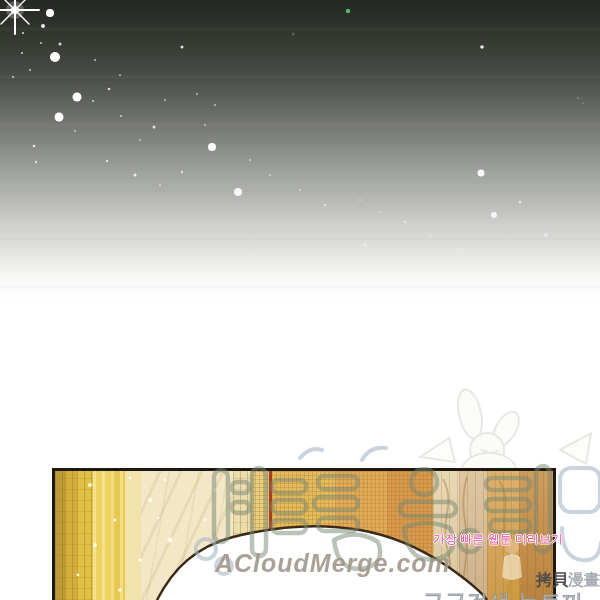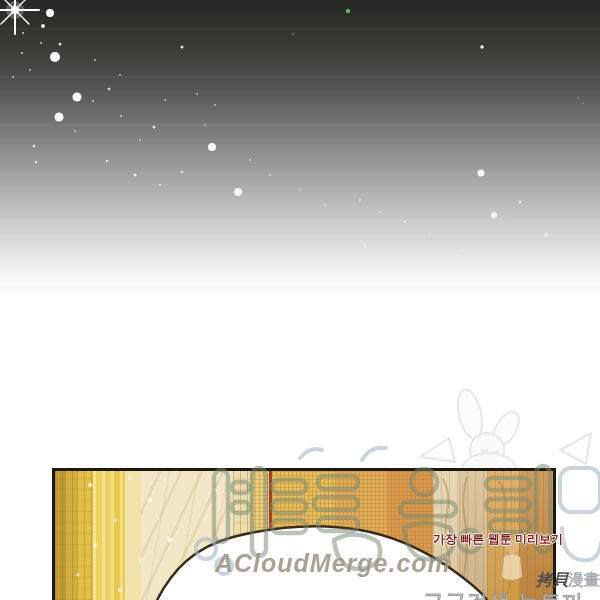--- a/index.html
+++ b/index.html
@@ -38,28 +38,28 @@
     repeating-linear-gradient(100deg,transparent 0 27px,rgba(185,155,95,.12) 27px 29px);}
   .tex-cols{background-image:
     repeating-linear-gradient(90deg,rgba(120,80,30,.18) 0 1px,transparent 1px 8px),
     linear-gradient(180deg,rgba(255,255,255,.14),rgba(0,0,0,.06));}
   #panel-art{position:absolute;left:0;top:0;}
 
   
   #wm-acm{position:absolute;left:215px;top:549px;width:380px;
     font-weight:bold;font-style:italic;font-size:25px;letter-spacing:1px;
     color:rgba(148,138,122,.8);text-shadow:0 1px 0 rgba(255,255,255,.45);white-space:nowrap;}
-  #wm-kr1{position:absolute;left:433px;top:531px;font-size:12px;font-weight:bold;
-    color:#7f1d1d;white-space:nowrap;letter-spacing:0;
+  #wm-kr1{position:absolute;left:433px;top:531px;font-size:12px;font-weight:normal;
+    color:#ec4899;white-space:nowrap;letter-spacing:0;
     text-shadow:-1px 0 #fff,1px 0 #fff,0 -1px #fff,0 1px #fff;text-align:right;}
   #wm-kr2{position:absolute;left:423px;top:545px;font-size:21px;font-weight:normal;
     color:rgba(255,255,255,.72);-webkit-text-stroke:1.2px rgba(138,144,150,.85);
     white-space:nowrap;letter-spacing:1px;margin-top:43px;}
   #wm-cjk{position:absolute;left:536px;top:570px;font-size:16px;font-weight:bold;white-space:nowrap;}
-  #wm-cjk .dark{color:#4c4c4c;font-style:italic;}
+  #wm-cjk .dark{color:#4c4c4c;}
   #wm-cjk .light{color:rgba(150,158,165,.85);text-shadow:0 0 1px #fff;text-align:right;}
 </style>
 </head>
 <body>
 
 <div id="stage">
 
   <div id="sky"></div>
   <div id="sky-streaks"></div>
 

